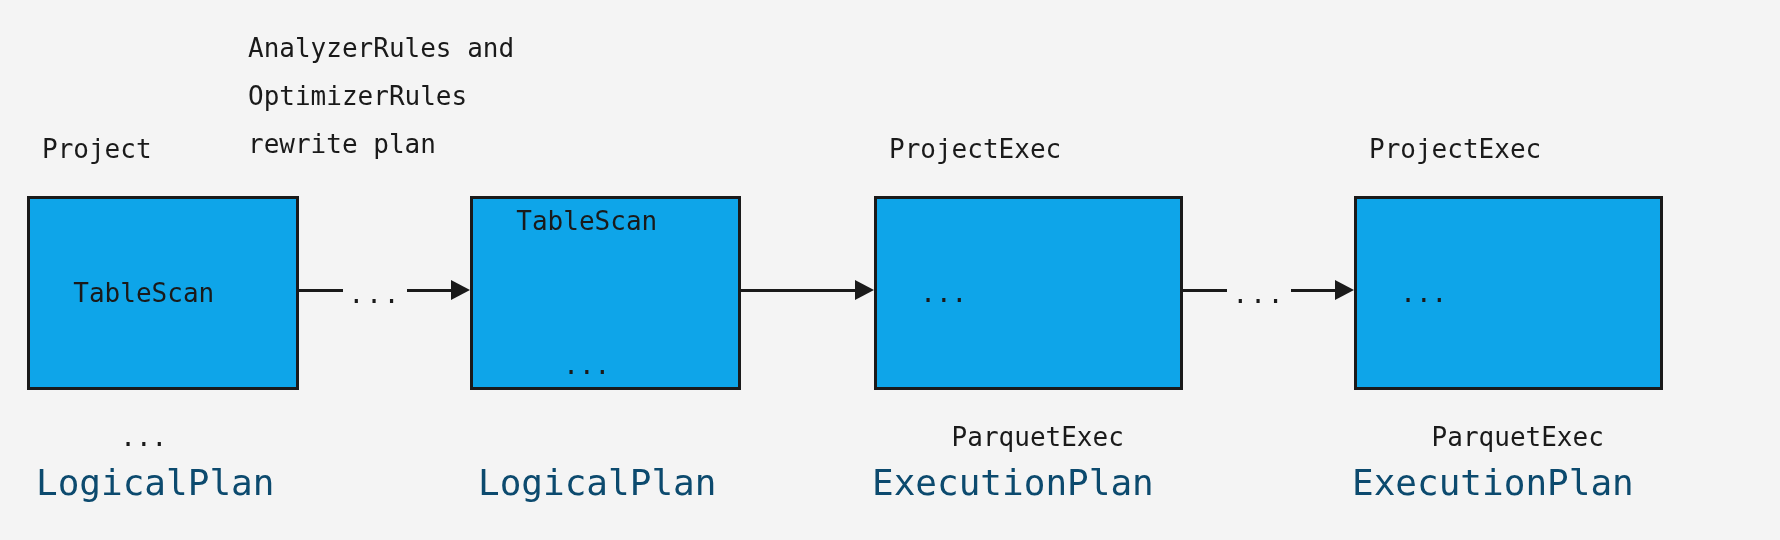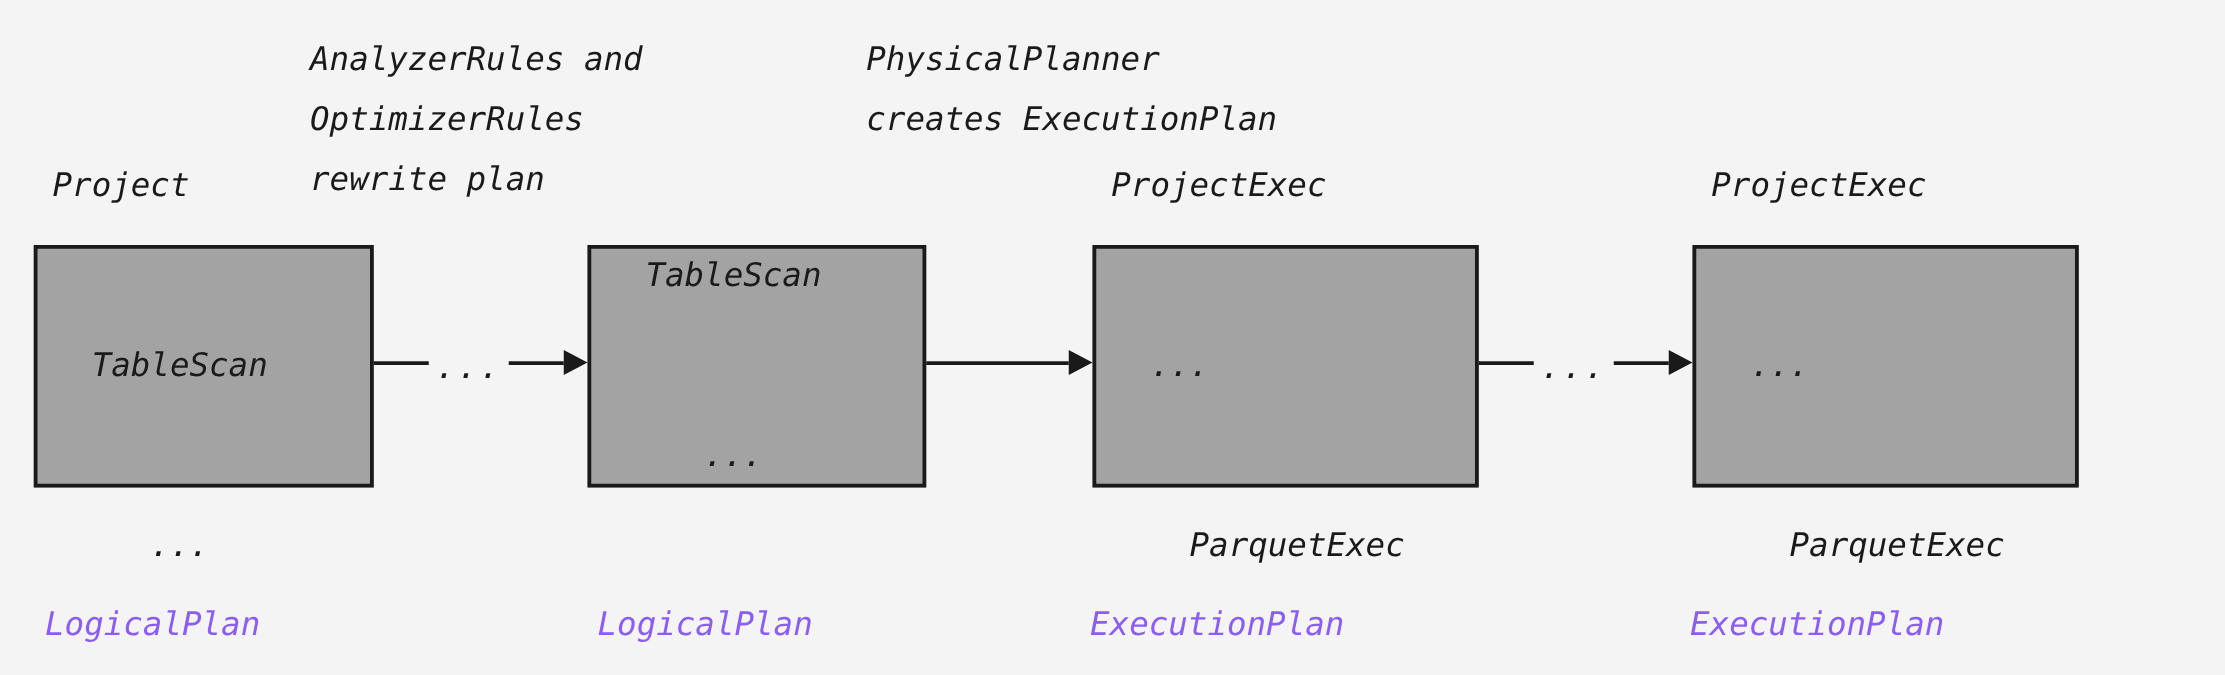--- a/index.html
+++ b/index.html
@@ -12,21 +12,20 @@
     background: #f4f4f4;
     font-family: "DejaVu Sans Mono", "Liberation Mono", monospace;
     color: #1a1a1a;
     overflow: hidden;
   }
 
   #canvas {
     position: relative;
     width: 1516px;
     height: 540px;
-    font-style: italic;
   }
 
   
   .annotation {
     position: absolute;
     font-size: 26px;
     line-height: 48px;
     white-space: pre;
     color: #1a1a1a;
     letter-spacing: 0px;
@@ -35,21 +34,21 @@
   .ann-1 { left: 693px;  top: 24px; }
   .ann-2 { left: 1166px; top: 24px; }
 
   
   .plan-box {
     position: absolute;
     top: 196px;
     height: 194px;
     border: 3px solid #1a1a1a;
     box-sizing: border-box;
-    background: #a3a3a3;
+    background: #0ea5e9;
   }
   .box-0 { left: 27px;   width: 272px; }
   .box-1 { left: 470px;  width: 271px; }
   .box-2 { left: 874px;  width: 309px; }
   .box-3 { left: 1354px; width: 309px; }
 
   .box-lines {
     position: absolute;
     left: 12px;
     top: 50%;
@@ -92,41 +91,39 @@
     width: 0;
     height: 0;
     border-top: 10px solid transparent;
     border-bottom: 10px solid transparent;
     border-left: 19px solid #1a1a1a;
   }
 
   
   .type-label {
     position: absolute;
-    top: 484px;
-    font-size: 26px;
+    top: 467px;
+    font-size: 36px;
     line-height: 32px;
     white-space: pre;
-    color: #8b5cf6;
+    color: #0c4a6e;
   }
   .lbl-0 { left: 36px; }
   .lbl-1 { left: 478px; }
   .lbl-2 { left: 872px; }
   .lbl-3 { left: 1352px; }
 </style>
 </head>
 <body>
 
 <div id="canvas">
 
   <div class="annotation ann-0">AnalyzerRules and
 OptimizerRules
 rewrite plan</div>
-  <div class="annotation ann-1">PhysicalPlanner
-creates ExecutionPlan</div>
 
   <div class="plan-box box-0">
     <div class="box-lines">
       <div class="box-line">Project</div>
       <div class="box-line">  TableScan</div>
       <div class="box-line">     ...</div>
     </div>
   </div>
 
   <div class="plan-box box-1">

